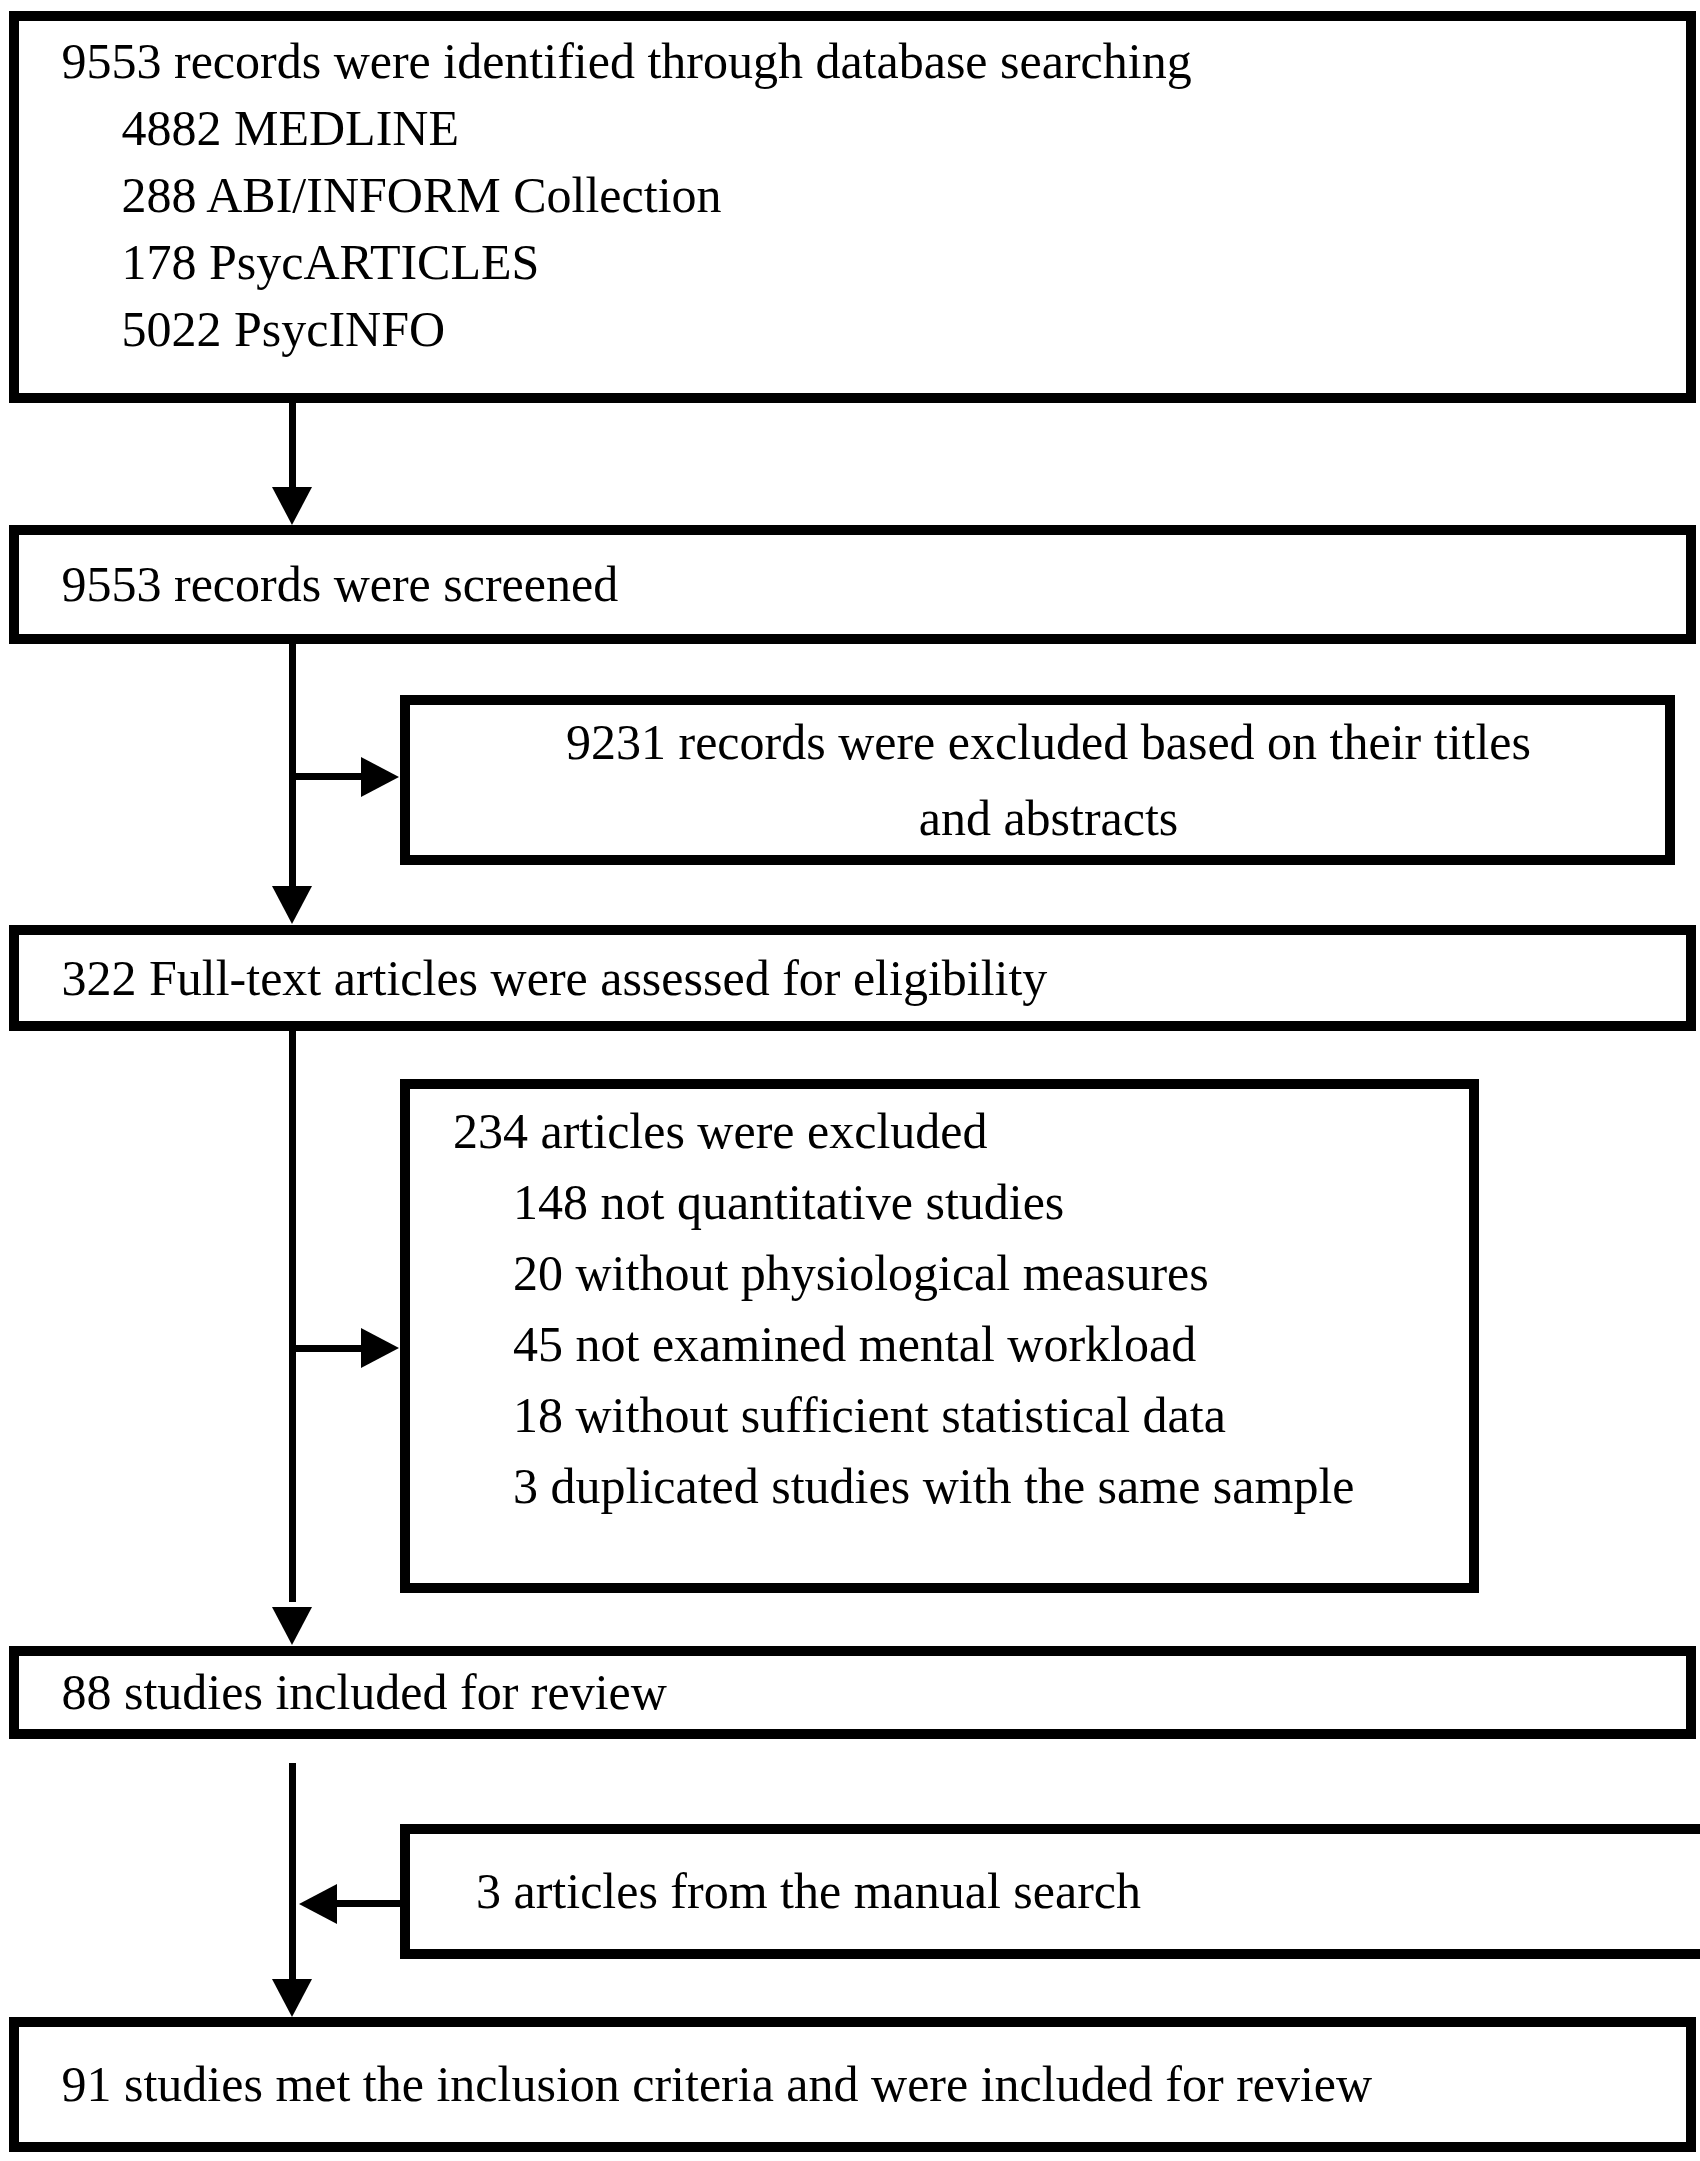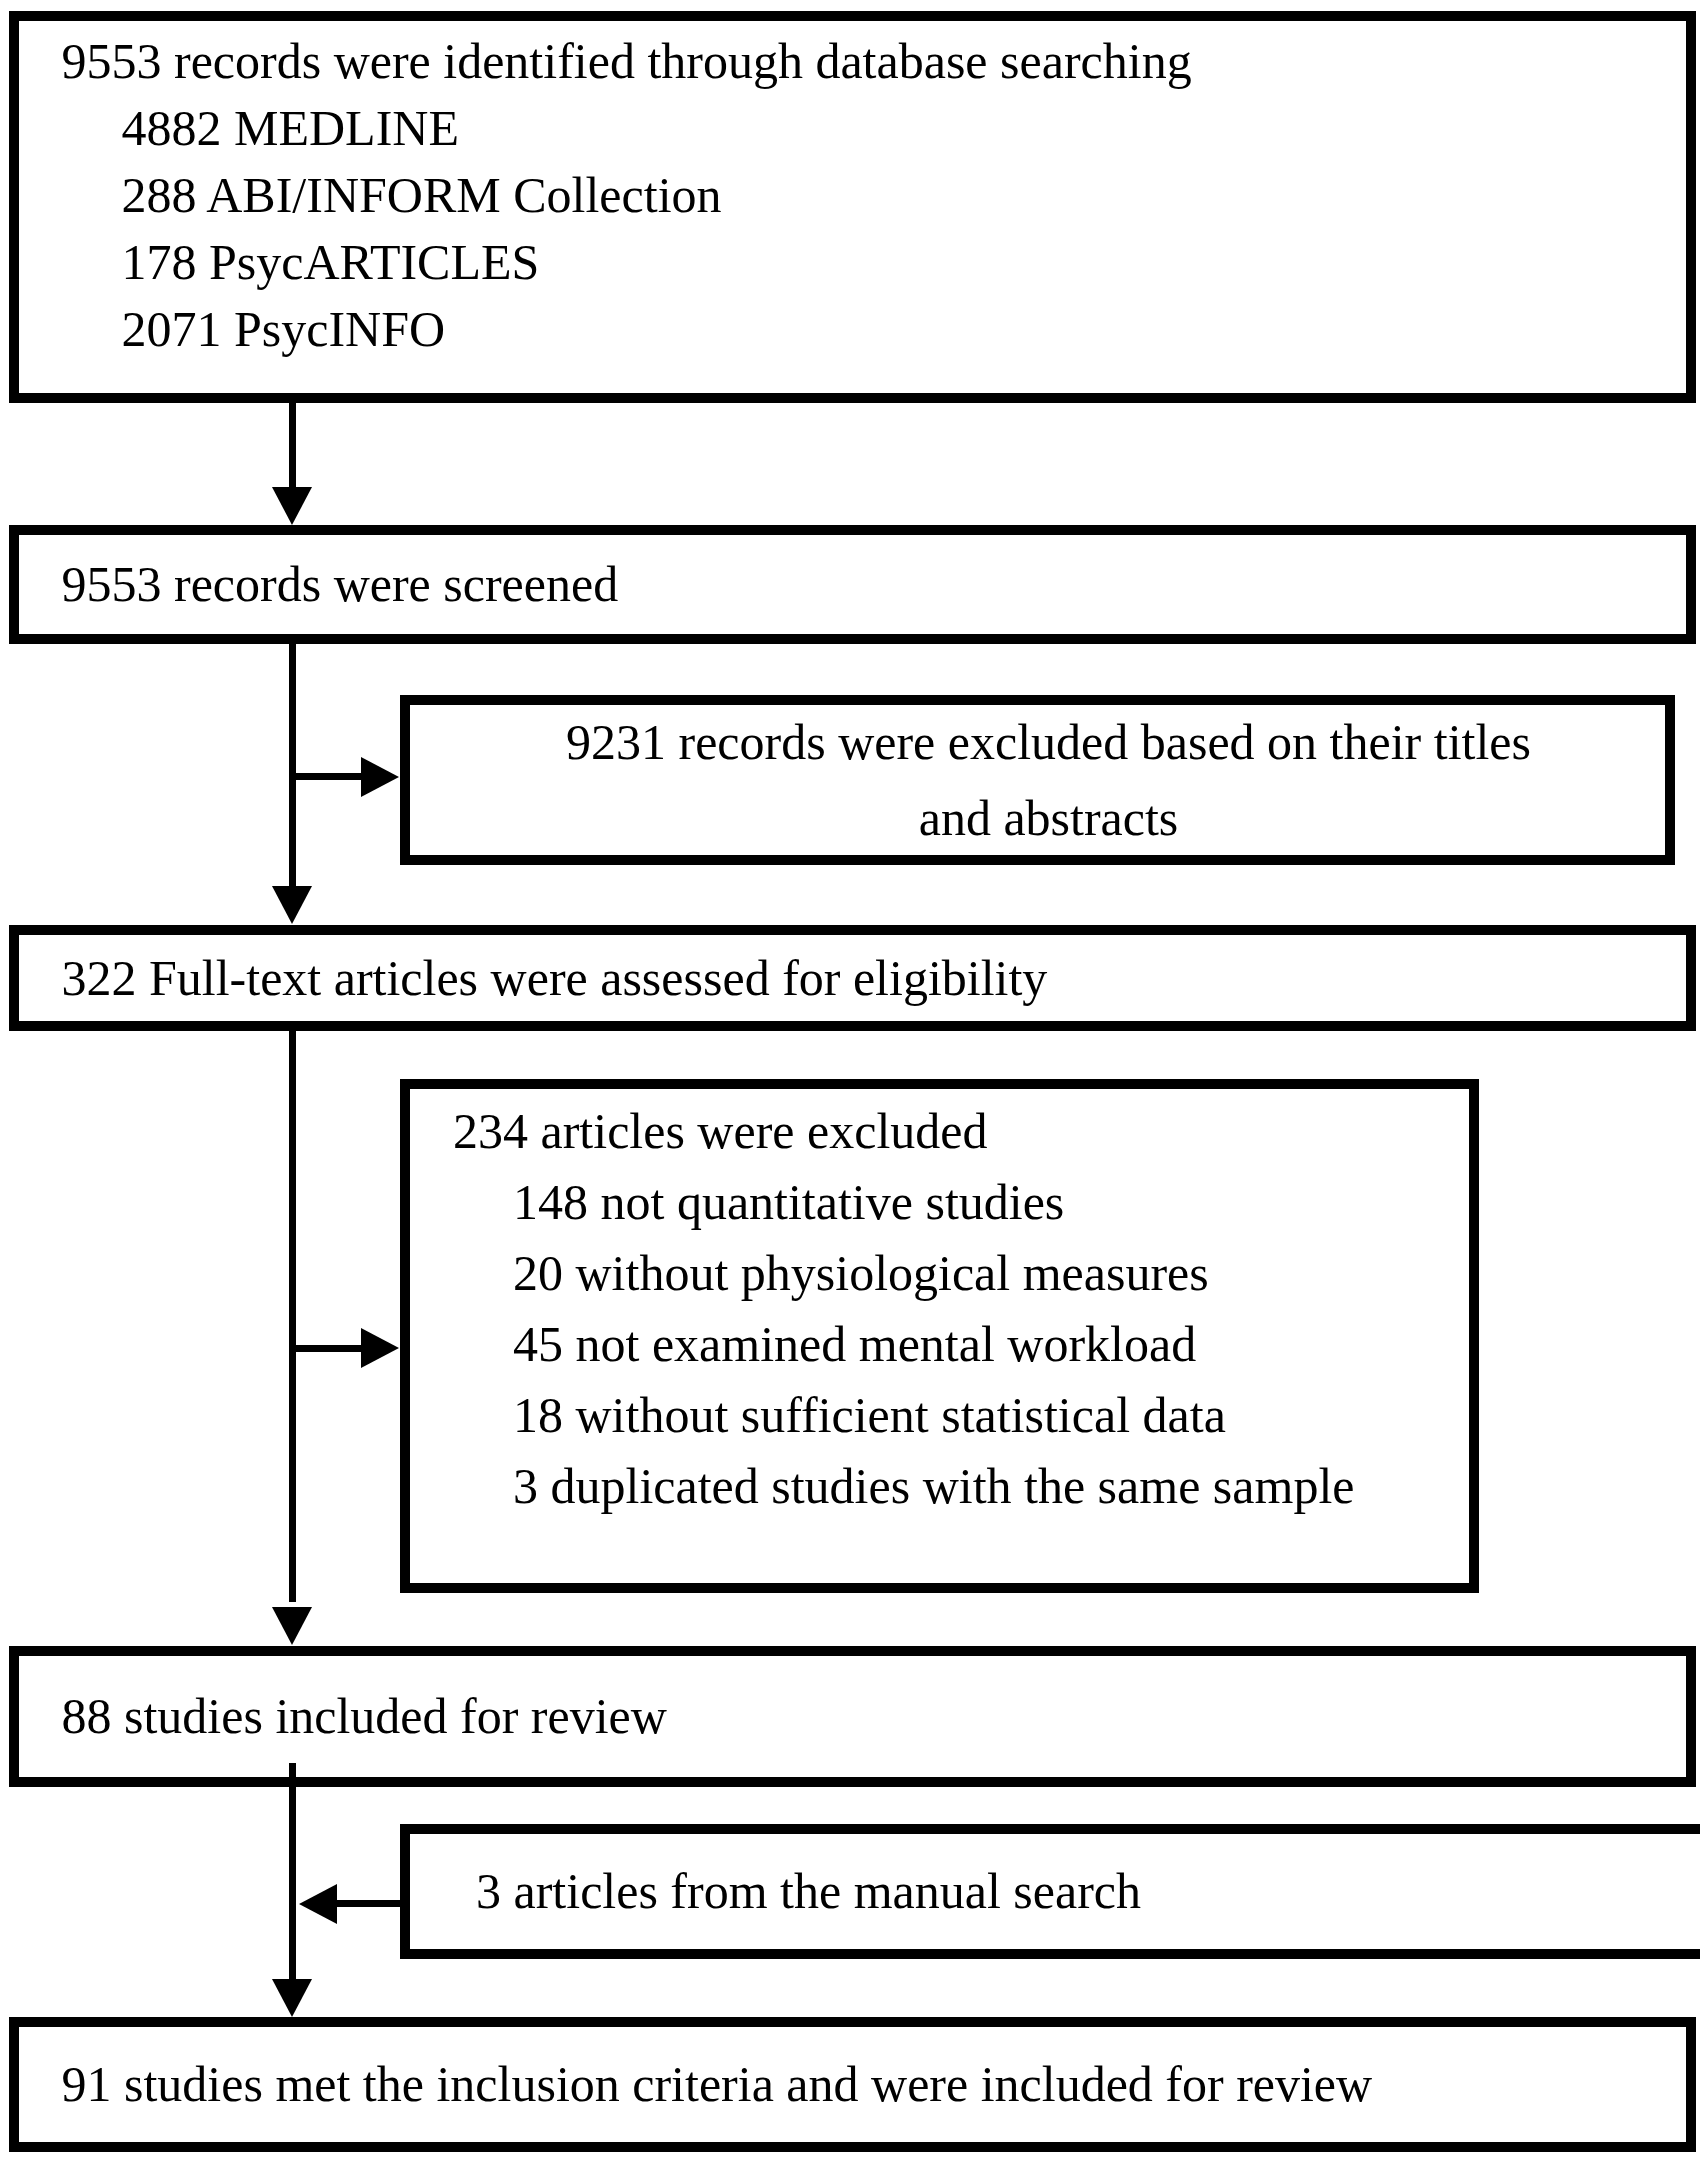--- a/index.html
+++ b/index.html
@@ -49,21 +49,21 @@
   .line.lh100 { line-height: 71px; }
   .line.lh107 { line-height: 76px; }
   .line.indent { padding-left: 60px; }
 
   
   #box-identification   { left: 8.5px;  top: 10.6px;   width: 1687px; height: 392px; }
   #box-screened         { left: 8.5px;  top: 525px;  width: 1687px; height: 119px; }
   #box-excluded-screen  { left: 400px; top: 695px;  width: 1275px; height: 170px; text-align: center; }
   #box-fulltext         { left: 8.5px;  top: 925px; width: 1687px; height: 106px; }
   #box-excluded-full    { left: 400px; top: 1079px; width: 1079px; height: 514px; }
-  #box-included         { left: 8.5px;  top: 1646px; width: 1687px; height: 141px; }
+  #box-included         { left: 8.5px;  top: 1646px; width: 1687px; height: 93px; }
   #box-manual           { left: 400px; top: 1824px; width: 1344px; height: 135px; padding-left: 23px; }
   #box-final            { left: 8.5px;  top: 2017px; width: 1687px; height: 135px; }
 
   
   .vline {
     position: absolute;
     width: 7px;
     background: #000000;
   }
   .hline {
@@ -119,21 +119,21 @@
 <body>
 
 <div class="canvas">
 
   <div class="box" id="box-identification">
     <div class="lines">
       <div class="line">9553 records were identified through database searching</div>
       <div class="line indent">4882 MEDLINE</div>
       <div class="line indent">288 ABI/INFORM Collection</div>
       <div class="line indent">178 PsycARTICLES</div>
-      <div class="line indent">2071 PsycINFO</div>
+      <div class="line indent">5022 PsycINFO</div>
     </div>
   </div>
 
   <div class="vline" id="conn1-line"></div>
   <div class="head down" id="conn1-head"></div>
 
   <div class="box single" id="box-screened">
     <div class="line">9553 records were screened</div>
   </div>
 

